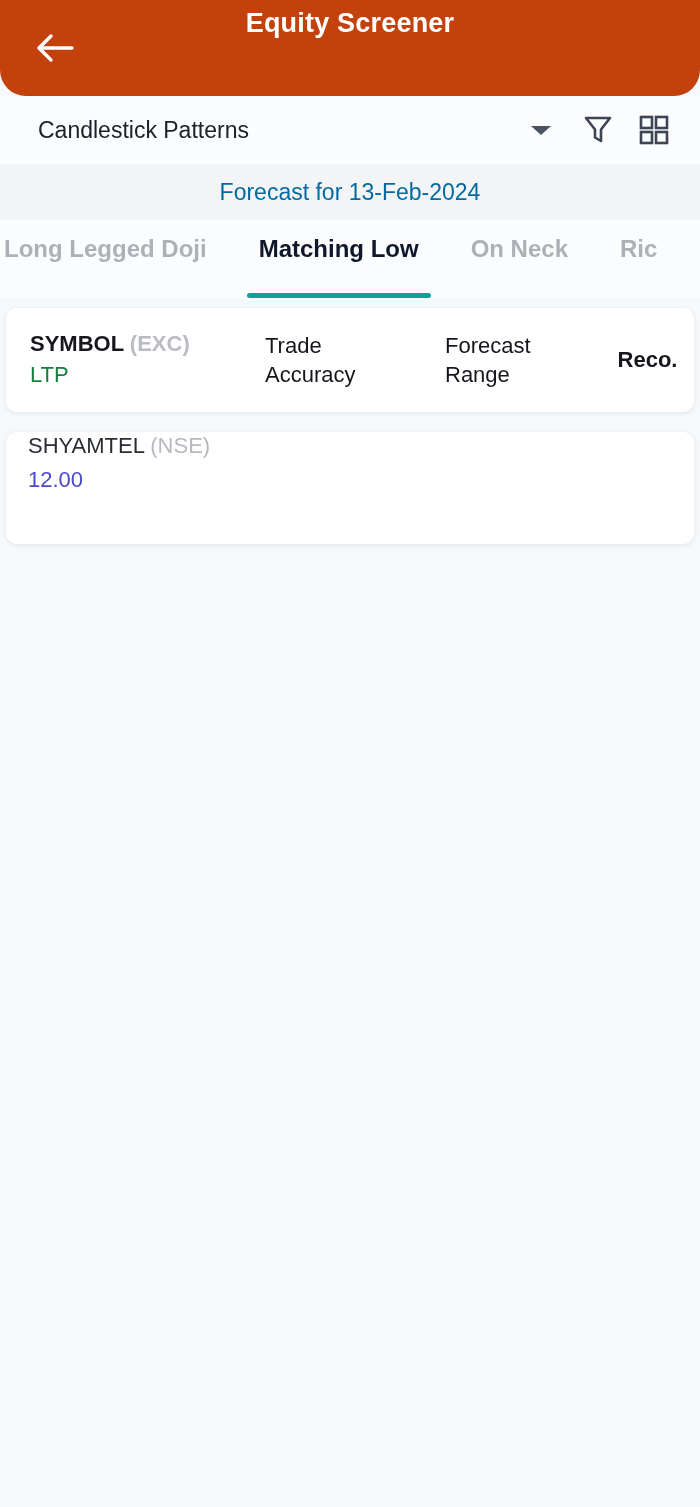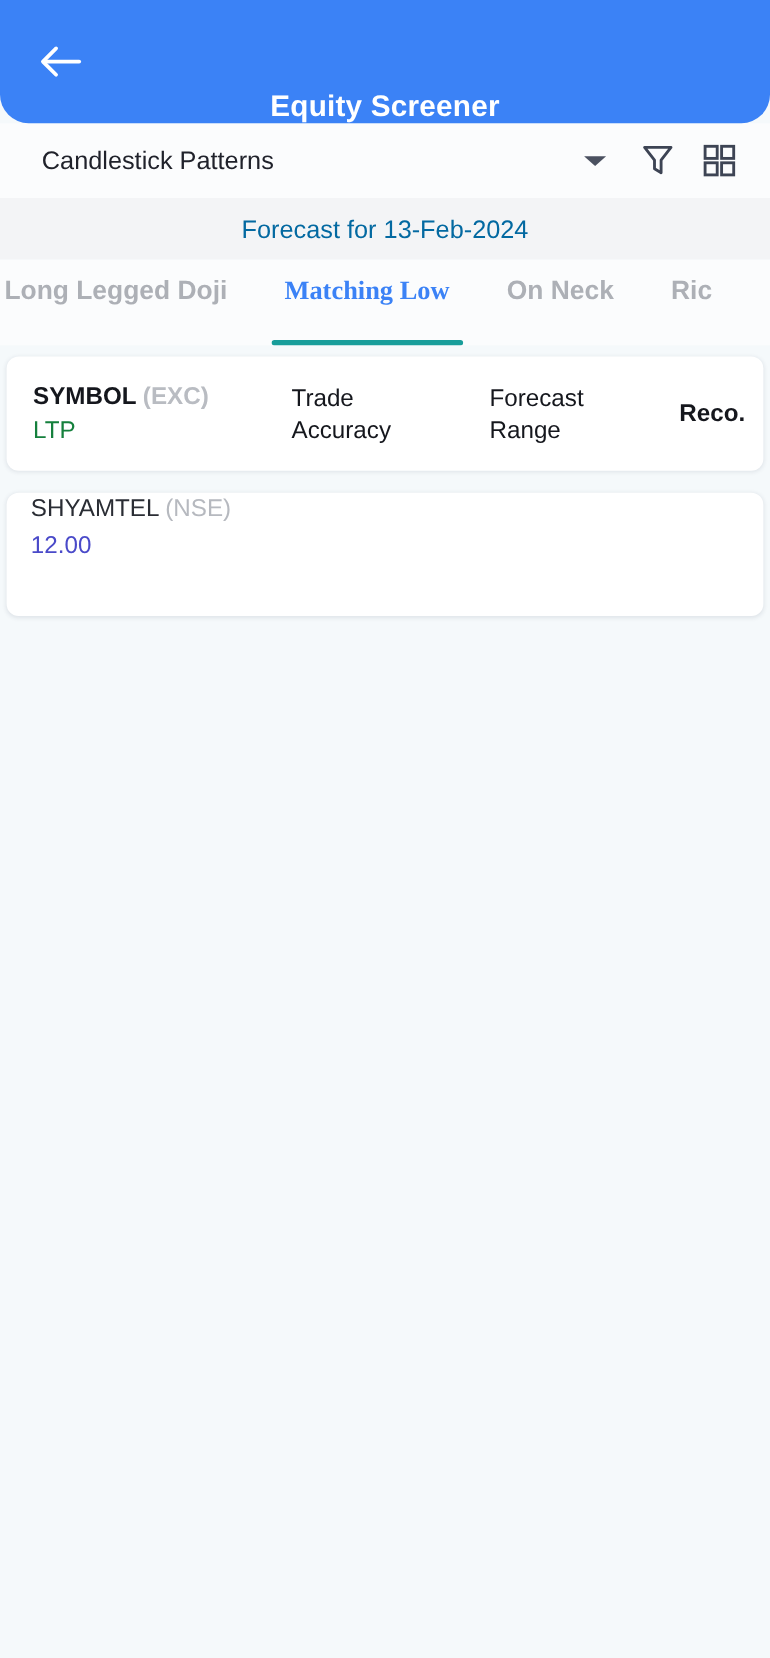--- a/index.html
+++ b/index.html
@@ -17,27 +17,27 @@
     width: 700px;
     height: 1507px;
     background: #f5f9fb;
     display: flex;
     flex-direction: column;
   }
 
   
   .appbar {
     position: relative;
-    height: 112px;
-    background: #3b82f6;
+    height: 96px;
+    background: #c2410c;
     border-bottom-left-radius: 26px;
     border-bottom-right-radius: 26px;
     flex: 0 0 auto;
     display: flex;
-    align-items: flex-end;
+    align-items: flex-start;
   }
 
   .back-btn {
     position: absolute;
     left: 28px;
     top: 50%;
     transform: translateY(-50%);
     width: 54px;
     height: 54px;
     display: flex;
@@ -132,23 +132,22 @@
     position: relative;
     flex: 0 0 auto;
   }
   .tab-label {
     font-size: 24px;
     color: #adb0b6;
     line-height: 1.25;
     font-weight: bold;
   }
   .tab.active .tab-label {
-    color: #3b82f6;
-    font-weight: bold;
-    font-family: Liberation Serif, serif;
+    color: #0f172a;
+    font-weight: bold;
   }
   .tab-underline {
     position: absolute;
     left: 14px;
     right: 14px;
     bottom: 0;
     height: 5px;
     background: transparent;
     border-radius: 3px;
   }

